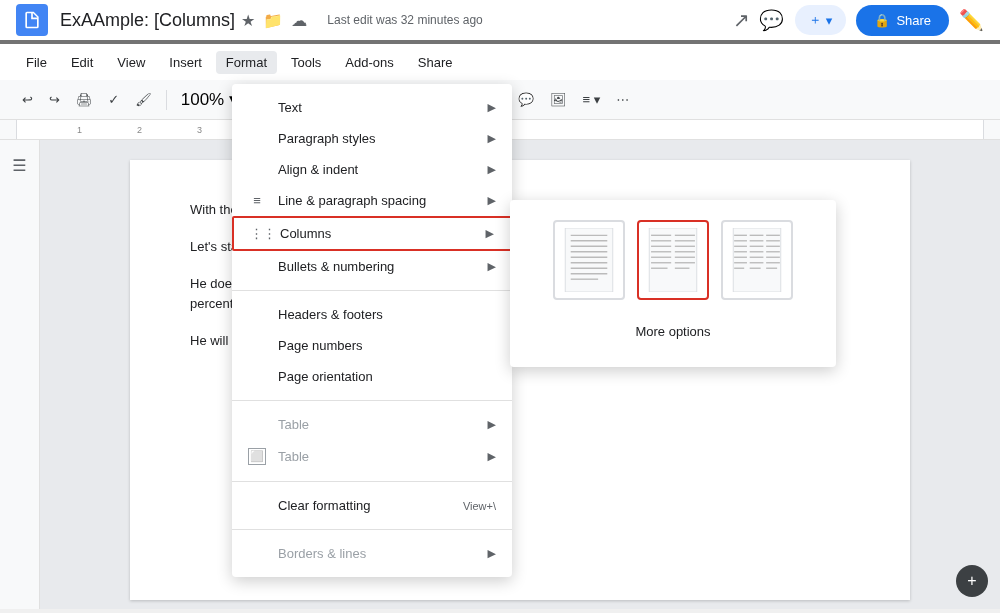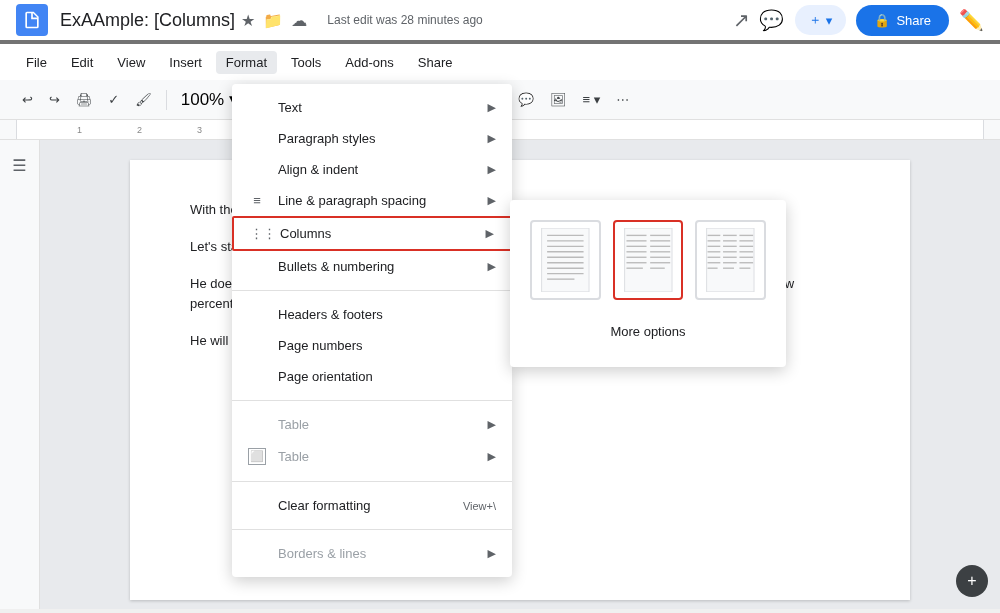--- a/index.html
+++ b/index.html
@@ -61,21 +61,21 @@
     .dd-item.disabled { color: #9aa0a6; cursor: default; }
     .dd-arrow { margin-left: auto; color: #5f6368; font-size: 11px; }
     .dd-icon { margin-right: 12px; color: #5f6368; font-size: 14px; width: 18px; text-align: center; }
     .dd-divider { height: 1px; background: #e0e0e0; margin: 8px 0; }
     .dd-shortcut { margin-left: auto; color: #5f6368; font-size: 11px; }
 
     
     .dd-item.columns-item { border: 2px solid #d93025; border-radius: 2px; background: #fff; }
 
     
-    #columns-submenu { position: absolute; left: 510px; top: 200px; background: #fff; box-shadow: 0 4px 16px rgba(0,0,0,0.2); border-radius: 4px; width: 276px; z-index: 101; padding: 20px; }
+    #columns-submenu { position: absolute; left: 510px; top: 200px; background: #fff; box-shadow: 0 4px 16px rgba(0,0,0,0.2); border-radius: 4px; width: 326px; z-index: 101; padding: 20px; }
     .col-options { display: flex; gap: 12px; margin-bottom: 16px; justify-content: center; }
     .col-option { width: 72px; height: 80px; border: 2px solid #dadce0; border-radius: 4px; cursor: pointer; display: flex; align-items: center; justify-content: center; padding: 6px; }
     .col-option.selected { border-color: #d93025; border-width: 2px; }
     .col-option svg { width: 100%; height: 100%; }
     #more-options-btn { display: block; text-align: center; padding: 8px; font-size: 13px; color: #202124; cursor: pointer; width: 100%; border: none; background: none; }
   </style>
 </head>
 <body>
 
 <div id="top-bar">
@@ -87,21 +87,21 @@
   <div id="title-area">
     <div id="title-row">
       <span id="doc-title">ExAAmple: [Columns]</span>
       <div id="title-icons">
         <span style="color:#5f6368;font-size:16px;">★</span>
         <span style="color:#5f6368;font-size:16px;">📁</span>
         <span style="color:#5f6368;font-size:16px;">☁</span>
       </div>
     </div>
   </div>
-  <span id="last-edit" style="font-size:12px;color:#5f6368;margin-left:8px;">Last edit was 28 minutes ago</span>
+  <span id="last-edit" style="font-size:12px;color:#5f6368;margin-left:8px;">Last edit was 32 minutes ago</span>
   <div id="top-right">
     <span id="trend-icon" style="color:#5f6368;font-size:20px;cursor:pointer;">↗</span>
     <span id="comment-icon" style="color:#5f6368;font-size:20px;cursor:pointer;">💬</span>
     <button id="add-btn" style="background:#e8f0fe;color:#1a73e8;border:none;border-radius:20px;padding:6px 14px;font-size:13px;cursor:pointer;display:flex;align-items:center;gap:4px;">
       <span>＋</span>
       <span>▾</span>
     </button>
     <button id="share-btn" style="background:#1a73e8;color:white;border:none;border-radius:20px;padding:8px 18px;font-size:13px;font-weight:500;cursor:pointer;display:flex;align-items:center;gap:6px;">
       <span>🔒</span>
       <span>Share</span>

